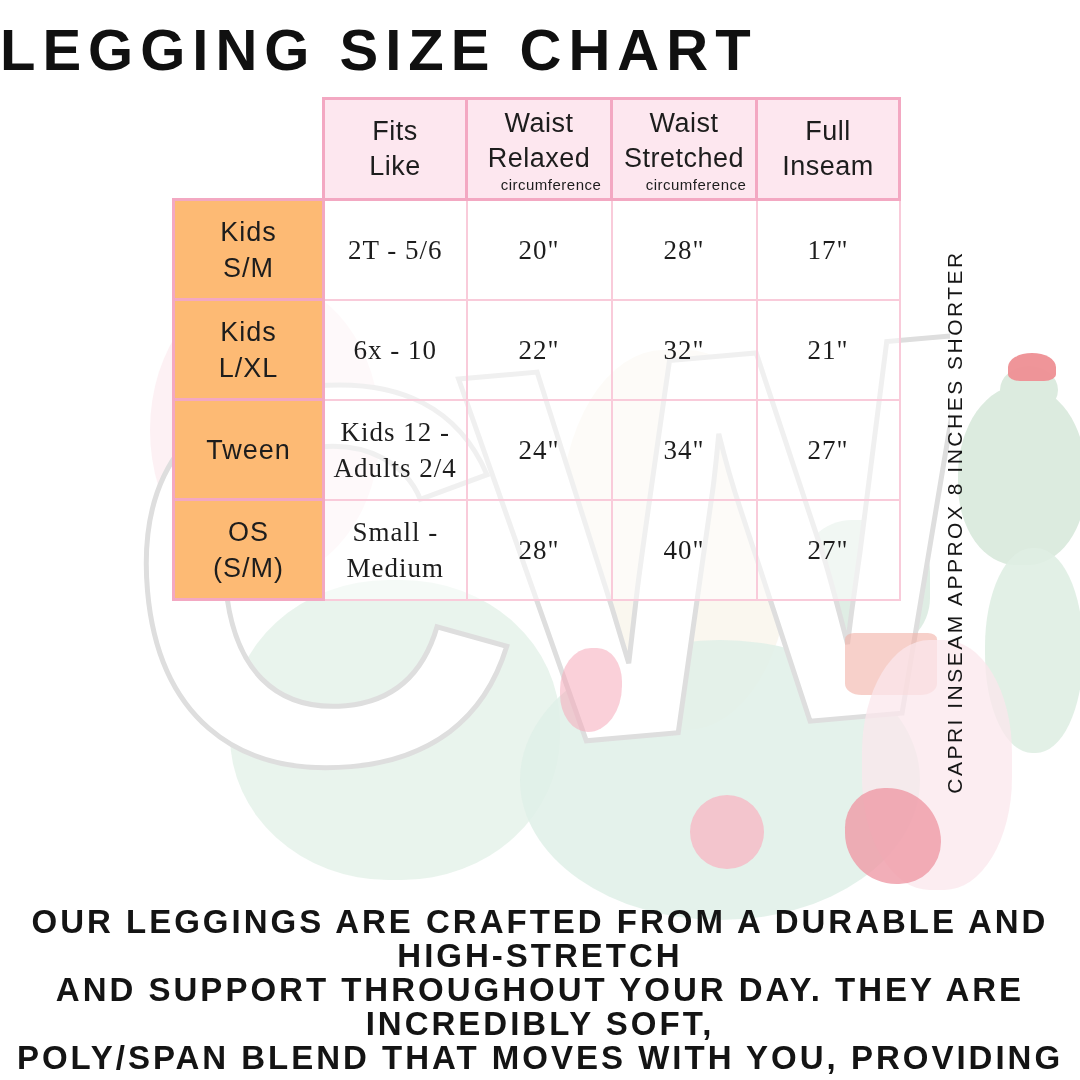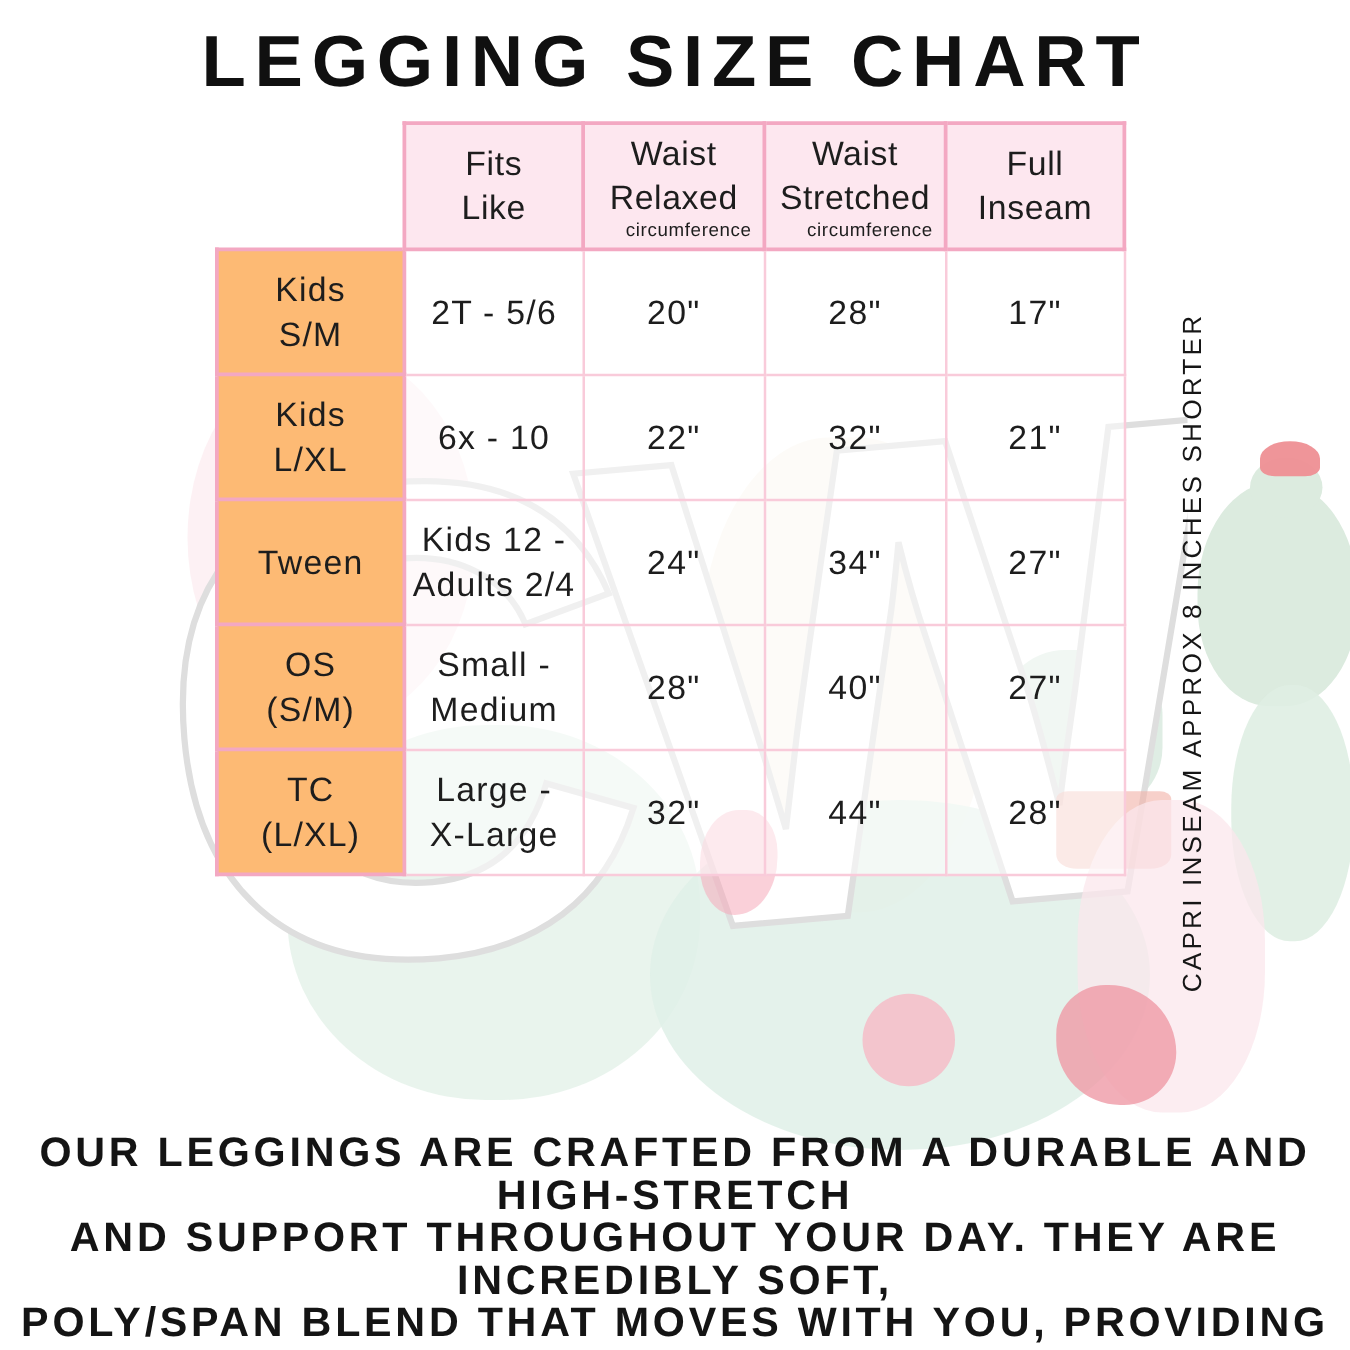--- a/index.html
+++ b/index.html
@@ -7,21 +7,21 @@
     width:1080px; height:1080px;
     position:relative; overflow:hidden;
     background:#ffffff;
     font-family:"Liberation Sans", sans-serif;
     color:#1d1d1d;
   }
 
   
   .title {
     position:absolute; top:16px; left:0; width:1080px;
-    text-align:center;
+    text-align:left;
     font-size:58px; font-weight:700; letter-spacing:7px;
     color:#101010; z-index:2;
   }
 
   
   .watermark { position:absolute; inset:0; z-index:0; pointer-events:none; }
   .blob { position:absolute; }
   .b-mint-left   { left:230px; top:580px; width:330px; height:300px; background:#e4f1e9; border-radius:48%; opacity:.8; }
   .b-cream-mid   { left:560px; top:350px; width:230px; height:380px; background:#f6efdf; border-radius:45%; opacity:.5; }
   .b-mint-bottom { left:520px; top:640px; width:400px; height:280px; background:#dff0e7; border-radius:50%; opacity:.85; }
@@ -57,20 +57,21 @@
   .th-sub  { font-size:15px; line-height:17px; letter-spacing:0.5px;padding-left:24px; }
   td.rowlabel {
     background:#fdba74; border:3px solid #f3a8c2;
     font-size:27px; line-height:36px; white-space:pre-line;
     height:97px; letter-spacing:1px;
   }
   td.data {
     background:rgba(255,255,255,0.55); border:2px solid #f9cbda;
     font-size:27px; line-height:36px; white-space:pre-line;
     letter-spacing:1px;
+    font-family:Liberation Serif, serif;
   }
 
   
   .side-note {
     position:absolute; left:677px; top:508px; width:560px; height:28px;
     z-index:1; transform:rotate(-90deg);
     text-align:center; font-size:21px; letter-spacing:2.5px;
     white-space:nowrap; color:#161616;
   }
 
@@ -164,29 +165,20 @@
   </tr>
   <tr>
     <td class="rowlabel">OS
 (S/M)</td>
     <td class="data">Small -
 Medium</td>
     <td class="data">28"</td>
     <td class="data">40"</td>
     <td class="data">27"</td>
   </tr>
-  <tr>
-    <td class="rowlabel">TC
-(L/XL)</td>
-    <td class="data">Large -
-X-Large</td>
-    <td class="data">32"</td>
-    <td class="data">44"</td>
-    <td class="data">28"</td>
-  </tr>
 </tbody>
   </table>
 
 <div class="side-note">CAPRI INSEAM APPROX 8 INCHES SHORTER</div>
 
 <div class="footer">
   <div>OUR LEGGINGS ARE CRAFTED FROM A DURABLE AND HIGH-STRETCH</div>
   <div>AND SUPPORT THROUGHOUT YOUR DAY. THEY ARE INCREDIBLY SOFT,</div>
   <div>POLY/SPAN BLEND THAT MOVES WITH YOU, PROVIDING COMFORT</div>
 </div>

